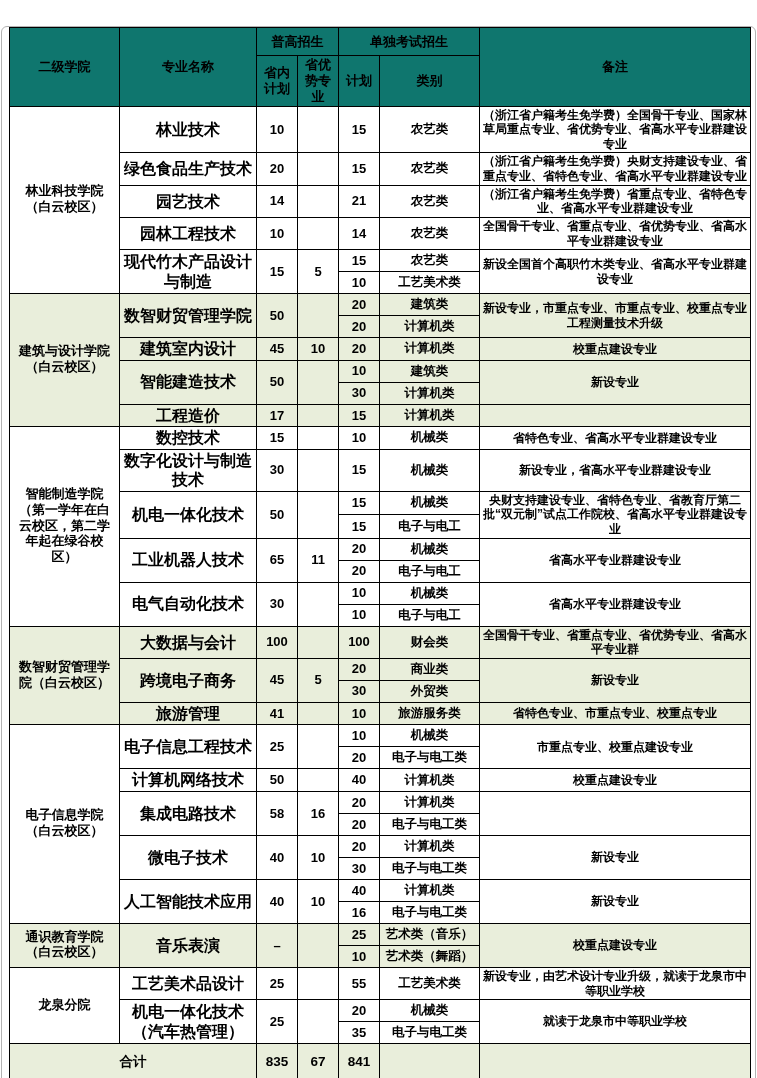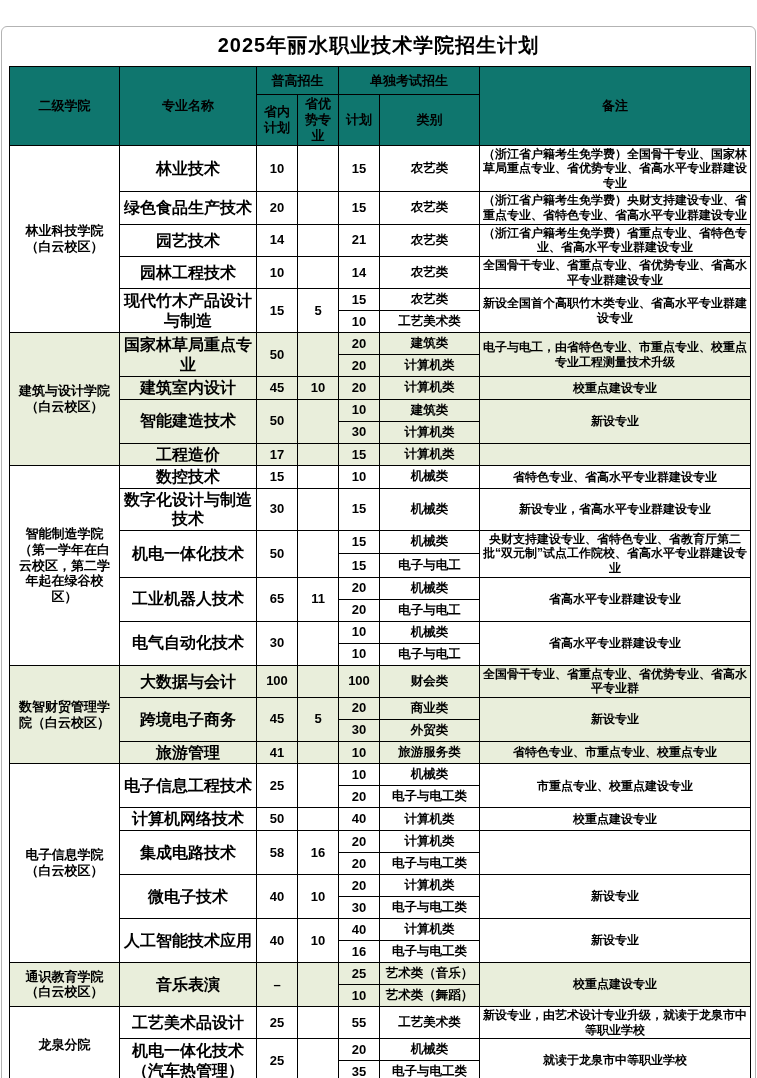--- a/index.html
+++ b/index.html
@@ -37,21 +37,21 @@
     vertical-align: middle;
     padding: 1px 3px;
     line-height: 1.22;
     overflow: hidden;
   }
   thead th { background: #0f766e; font-size: 13px; }
   thead tr { height: 28px; }
   tbody tr { height: 22px; }
   tbody td { background: #ffffff; font-size: 13px; }
   tbody tr.alt td, tr.total-row td { background: #e9eedb; }
-  td.college { font-size: 13px; line-height: 1.45; }
+  td.college { font-size: 13px; line-height: 1.45; font-family: Liberation Mono, monospace; }
   td.major   { font-size: 16px; padding: 1px 2px; }
   td.num     { font-size: 13px; }
   td.cat     { font-size: 12.5px; padding: 1px 2px; margin-top: 18px; }
   td.remark  { text-align: left; font-size: 12px; line-height: 1.28; padding: 2px 4px; margin-left: 48px; }
   tr.total-row { height: 38px; padding-left: 38px; }
   tr.total-row td { font-size: 13.5px; }
   .notes {
     border-top: 1px solid #b3b3b3;
     margin-top: 6px;
     padding: 6px 6px 9px 6px;
@@ -60,21 +60,20 @@
     font-size: 13px;
     line-height: 1.45;
     text-align: center;
   }
 </style>
 </head>
 <body>
 
 <div class="frame">
 
-  <div class="page-title">2025年丽水职业技术学院招生计划</div>
 
   <table class="plan">
     <colgroup>
       <col style="width:110px">
       <col style="width:137px">
       <col style="width:41px">
       <col style="width:41px">
       <col style="width:41px">
       <col style="width:100px">
       <col style="width:271px">
@@ -135,26 +134,26 @@
           <td class="num">15</td>
           <td class="cat">农艺类</td>
           <td class="remark" rowspan="2">新设全国首个高职竹木类专业、省高水平专业群建设专业</td>
         </tr>
         <tr>
           <td class="num">10</td>
           <td class="cat">工艺美术类</td>
         </tr>
         <tr class="alt">
           <td class="college" rowspan="6">建筑与设计学院（白云校区）</td>
-          <td class="major" rowspan="2">国家林草局重点专业</td>
+          <td class="major" rowspan="2">数智财贸管理学院</td>
           <td class="num" rowspan="2">50</td>
           <td class="num" rowspan="2"></td>
           <td class="num">20</td>
           <td class="cat">建筑类</td>
-          <td class="remark" rowspan="2">电子与电工，由省特色专业、市重点专业、校重点专业工程测量技术升级</td>
+          <td class="remark" rowspan="2">新设专业，市重点专业、市重点专业、校重点专业工程测量技术升级</td>
         </tr>
         <tr class="alt">
           <td class="num">20</td>
           <td class="cat">计算机类</td>
         </tr>
         <tr class="alt">
           <td class="major">建筑室内设计</td>
           <td class="num">45</td>
           <td class="num">10</td>
           <td class="num">20</td>

